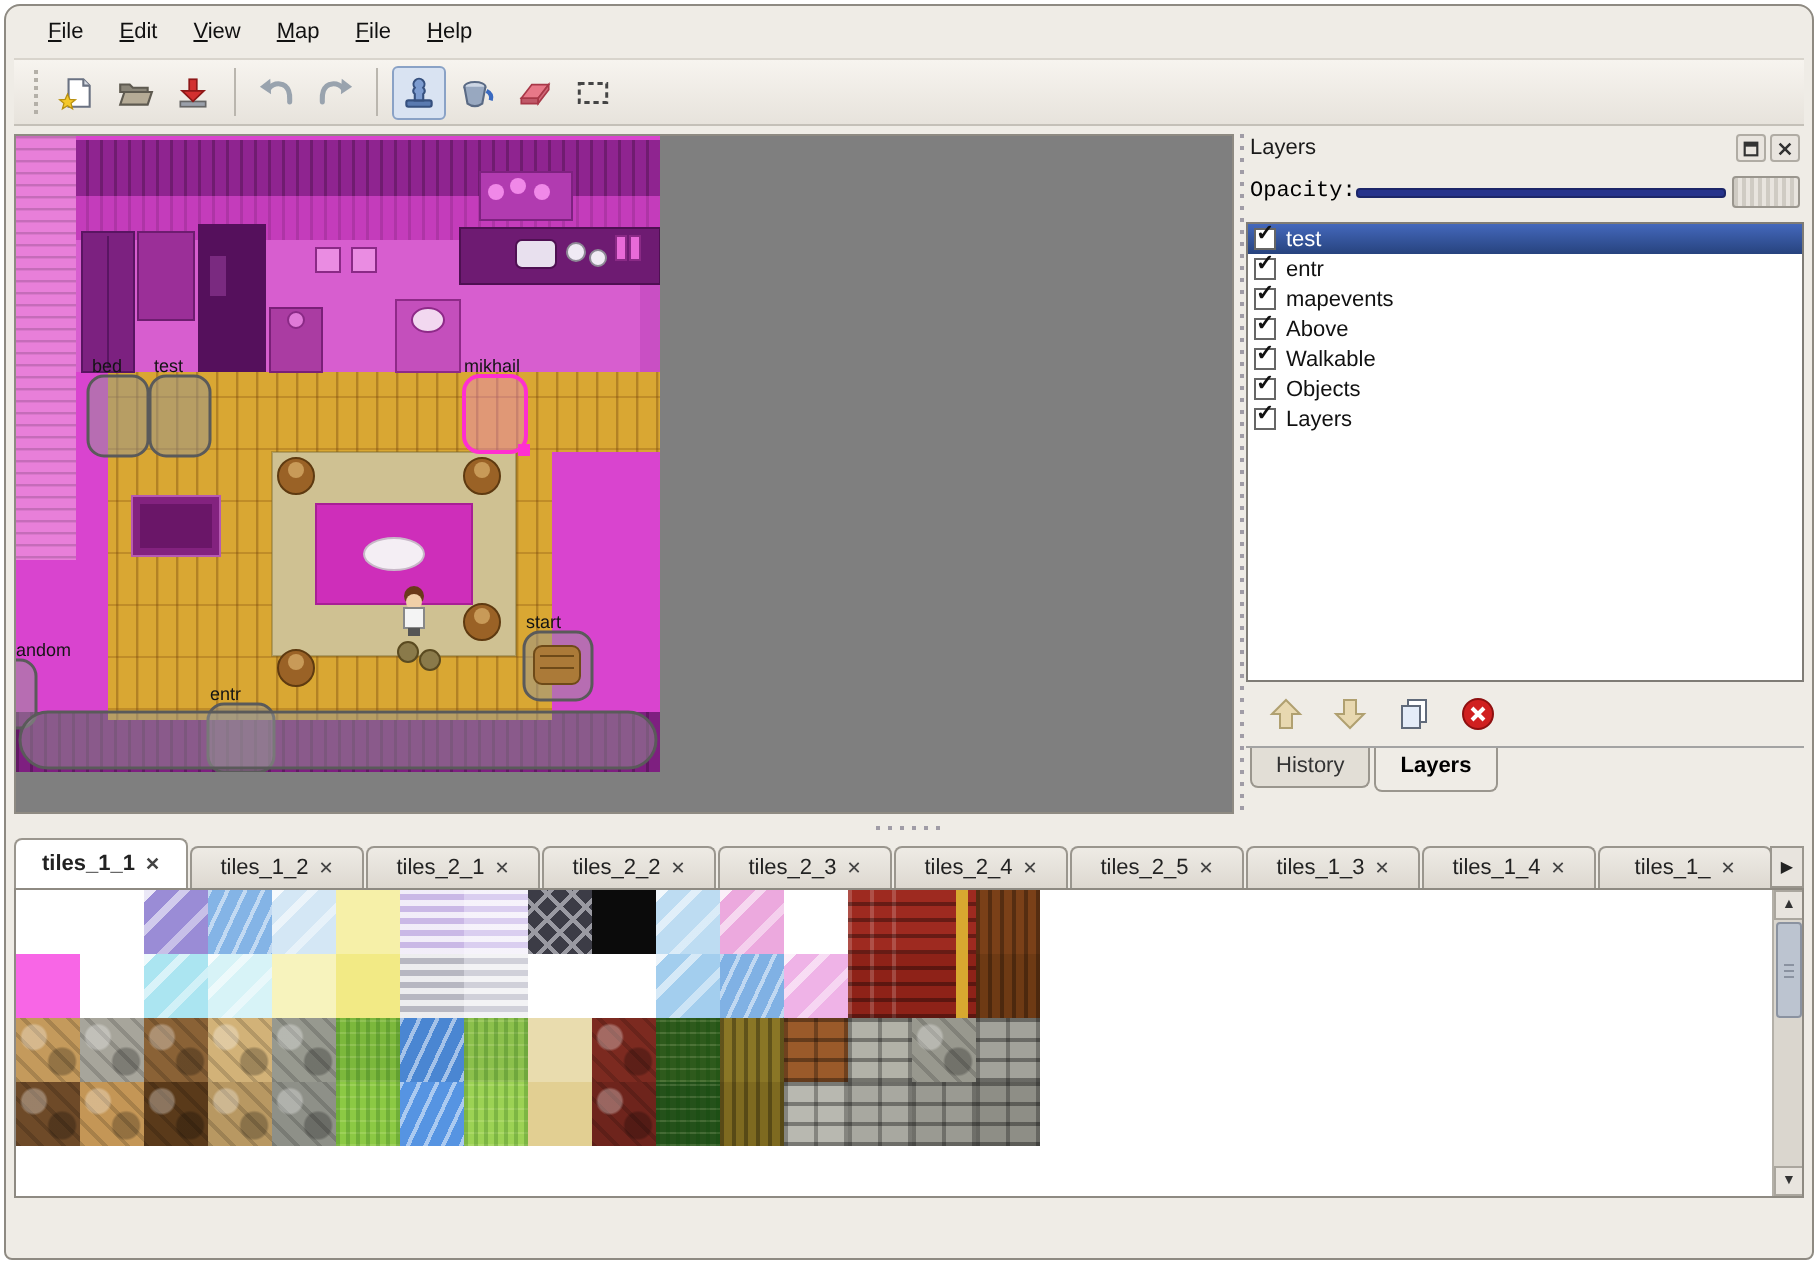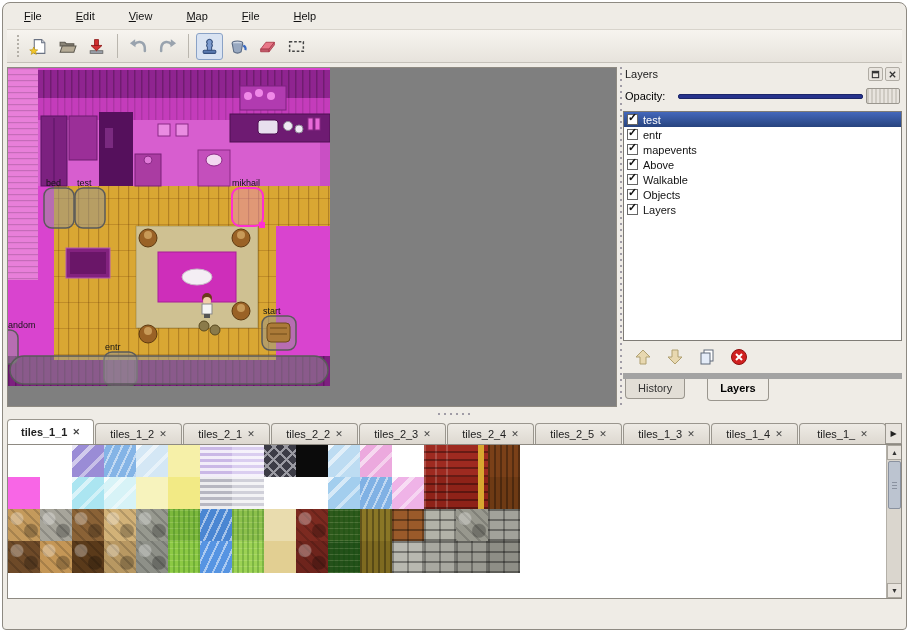--- a/index.html
+++ b/index.html
@@ -3,21 +3,21 @@
 <meta charset="utf-8">
 <style>
   * { margin:0; padding:0; box-sizing:border-box; }
   html,body { width:909px; height:632px; background:#ffffff; font-family:"Liberation Sans", sans-serif; }
   .window {
     position:absolute; left:2px; top:2px; width:905px; height:628px;
     background:#efece6; border:1px solid #8e8a82;
     border-radius:8px 8px 4px 4px; overflow:hidden;
   }
   
-  .menubar { position:absolute; top:2px; left:4px; right:4px; height:22px; display:flex; align-items:center; padding-left:8px;gap:16px; }
+  .menubar { position:absolute; top:2px; left:4px; right:4px; height:22px; display:flex; align-items:center; padding-left:8px; }
   .menu-item { display:inline-block; padding:3px 9px; font-size:11px; color:#111; cursor:default; }
   .menu-item::first-letter { text-decoration:underline; }
   
   .toolbar { position:absolute; top:26px; left:4px; right:4px; height:34px;
     background:linear-gradient(#f7f4ef,#e7e3dc); border-top:1px solid #d8d4cc; border-bottom:1px solid #c4c0b8;
     display:flex; align-items:center; padding-left:4px; }
   .tb-grip { width:5px; height:22px; margin:0 4px;
     background:repeating-linear-gradient(180deg,#b4b0a8 0 2px,transparent 2px 4px); background-size:2px 100%; background-repeat:no-repeat; background-position:center; }
   .tb-btn { width:27px; height:27px; margin:0 1px; border:1px solid transparent; border-radius:3px;
     display:flex; align-items:center; justify-content:center; background:transparent; }
@@ -30,33 +30,33 @@
   .vsplit { position:absolute; left:615px; top:2px; width:5px; height:340px;
     background:repeating-linear-gradient(180deg,#a09ca6 0 2px,transparent 2px 6px); background-size:2px 100%; background-repeat:no-repeat; background-position:center; }
   
   .layers-dock { position:absolute; left:620px; right:4px; top:0; height:344px; display:flex; flex-direction:column; }
   .dock-title { height:18px; display:flex; align-items:center; font-size:11px; color:#1a1a1a; padding:0 2px; }
   .dock-title .title-text { flex:1; }
   .dock-btn { width:15px; height:14px; margin-left:2px; border:1px solid #b0aca4; background:#e9e5df; border-radius:2px;
     display:flex; align-items:center; justify-content:center; }
   .dock-btn svg { width:9px; height:9px; }
   .opacity-row { height:26px; display:flex; align-items:center; font-size:11px; padding:0 2px; }
-  .opacity-label { width:50px; }
+  .opacity-label { width:50px;font-family:Liberation Mono, monospace; }
   .opacity-track { flex:1; height:5px; background:#26338c; border-radius:2px; border:1px solid #1c2668; margin:0 3px; }
   .opacity-handle { width:34px; height:16px; border:1px solid #9a968e; border-radius:2px;
     background:repeating-linear-gradient(90deg,#cfcbc3 0 2px,#e8e4de 2px 4px); }
   .layer-list { height:230px; background:#ffffff; border:1px solid #7f7c76; overflow:hidden; margin-top:2px; }
   .layer-row { height:15px; display:flex; align-items:center; padding-left:3px; font-size:11px; color:#111; }
   .layer-row.selected { background:linear-gradient(#4468bc,#27437e); color:#fff; }
   .checkbox { width:11px; height:11px; background:#fff; border:1px solid #666; margin-right:5px; position:relative; flex:0 0 auto; }
   .checkbox .check { position:absolute; left:0px; top:-3px; font-size:11px; font-weight:bold; color:#111; line-height:11px; }
   .layer-toolbar { height:32px; display:flex; align-items:center; gap:8px; padding-left:8px; }
   .lt-btn { width:24px; height:24px; display:flex; align-items:center; justify-content:center; }
   .lt-btn svg { width:20px; height:20px; }
-  .dock-tabs { height:24px; border-top:6px solid #a3a3a3; display:flex; padding-left:2px;gap:20px; }
+  .dock-tabs { height:24px; border-top:1px solid #a3a3a3; display:flex; padding-left:2px; }
   .dtab { font-size:11px; padding:3px 12px 4px; border:1px solid #9a968e; border-top:none;
     border-radius:0 0 4px 4px; background:#e2ded6; color:#333; margin-right:2px; height:20px; }
   .dtab.active { background:#efece6; font-weight:bold; color:#000; height:22px; }
   
   .hsplit { position:absolute; top:406px; left:0; right:0; height:10px; }
   .hsplit .grip { position:absolute; left:50%; top:3px; width:34px; height:4px; margin-left:-17px;
     background:repeating-linear-gradient(90deg,#a09ca6 0 2px,transparent 2px 6px); background-size:100% 2px; background-repeat:no-repeat; background-position:center; }
   
   .tilesets-dock { position:absolute; top:416px; left:4px; right:4px; height:180px; display:flex; flex-direction:column; }
   .ts-tabs { height:25px; display:flex; align-items:flex-end; position:relative; overflow:hidden; padding-right:18px; }

